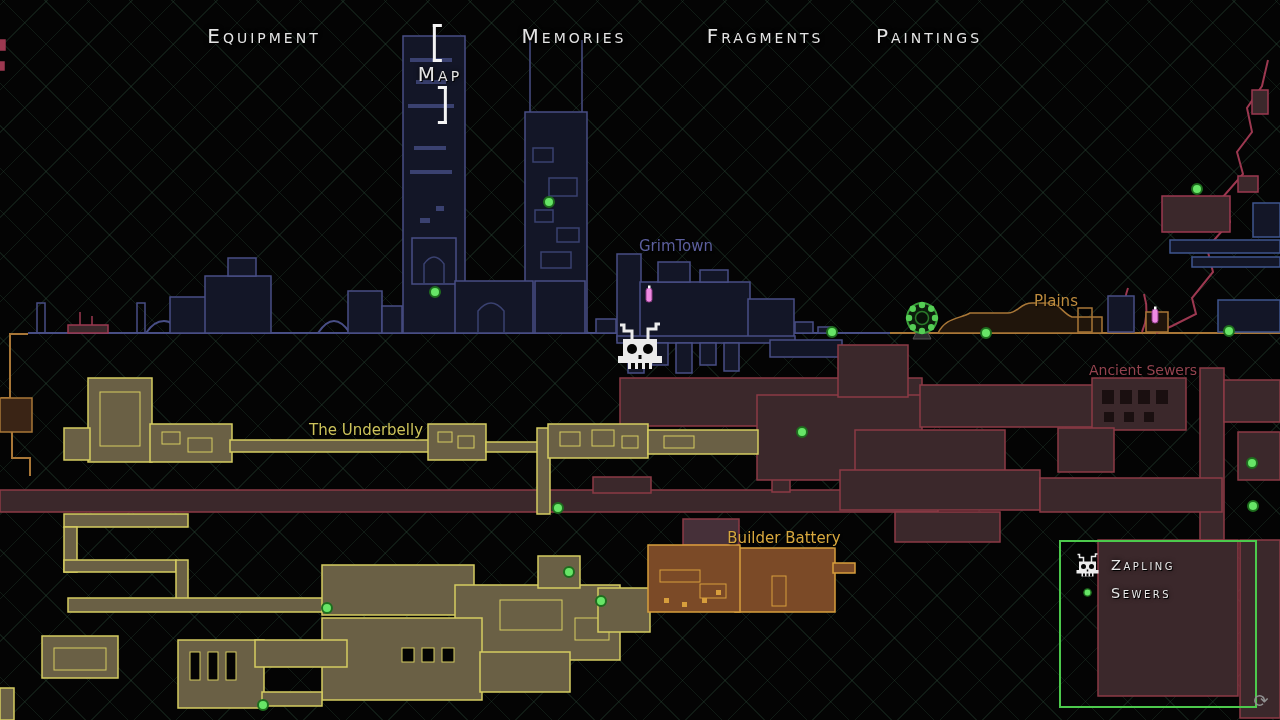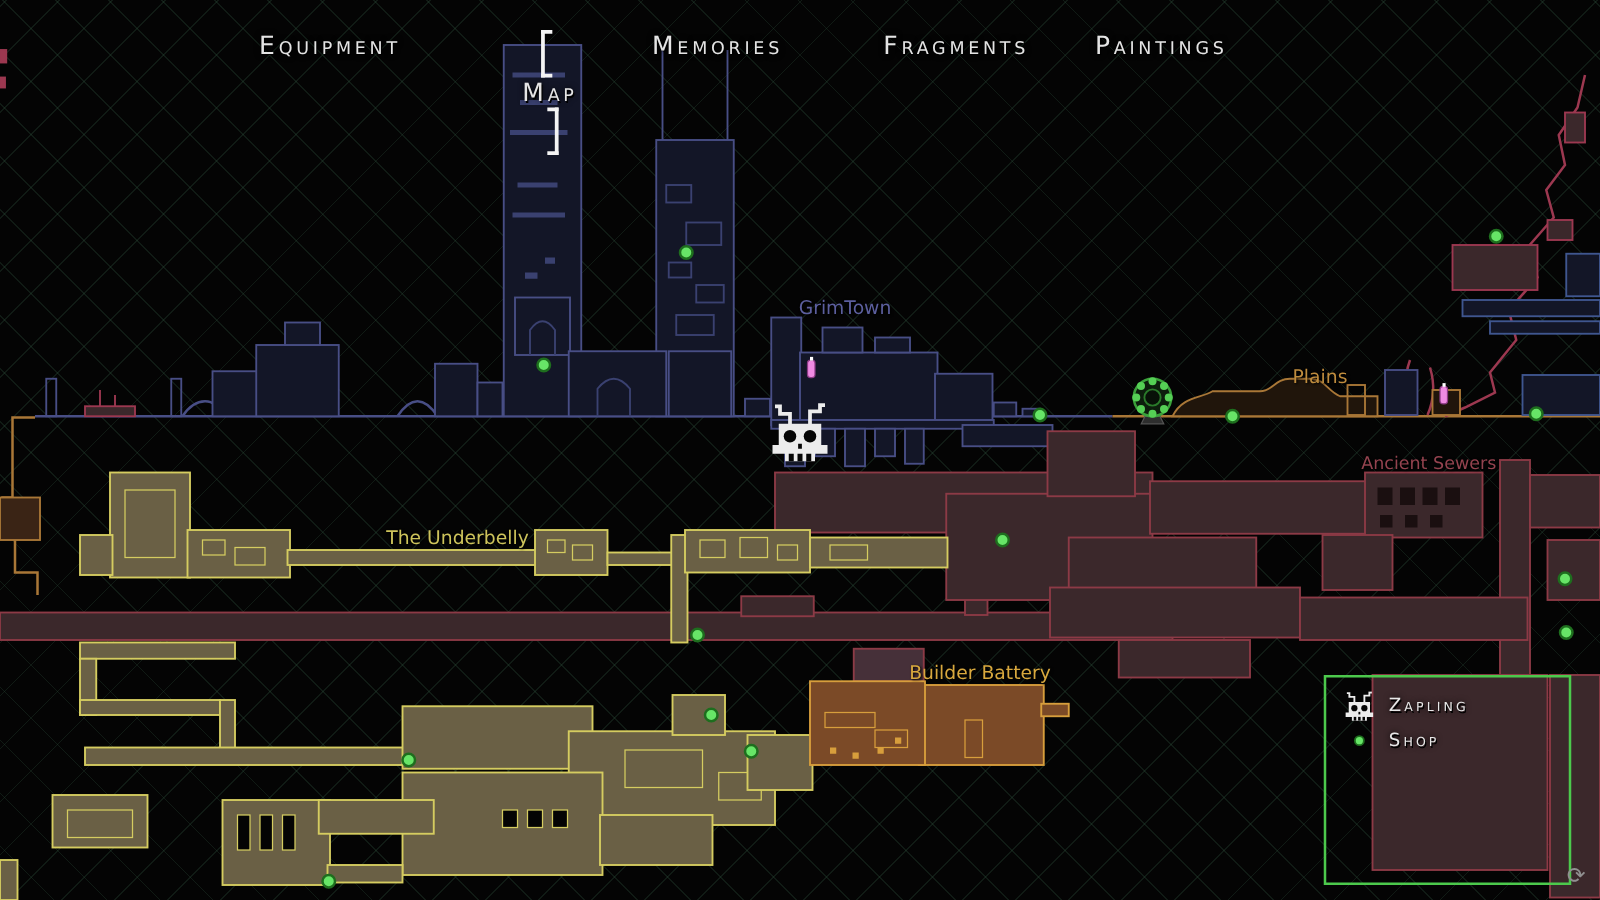--- a/index.html
+++ b/index.html
@@ -321,17 +321,17 @@
         </svg>
       </div>
       <span class="lbl">Zapling</span>
     </div>
     <div class="legend-row">
       <div class="icon-cell">
         <svg viewBox="-9 -9 18 18" width="13" height="13">
           <use href="#sym-altar"></use>
         </svg>
       </div>
-      <span class="lbl">Shop</span>
+      <span class="lbl">Sewers</span>
     </div>
   </div>
 
 <div id="reset-btn">⟳</div>
 
 </body></html>

